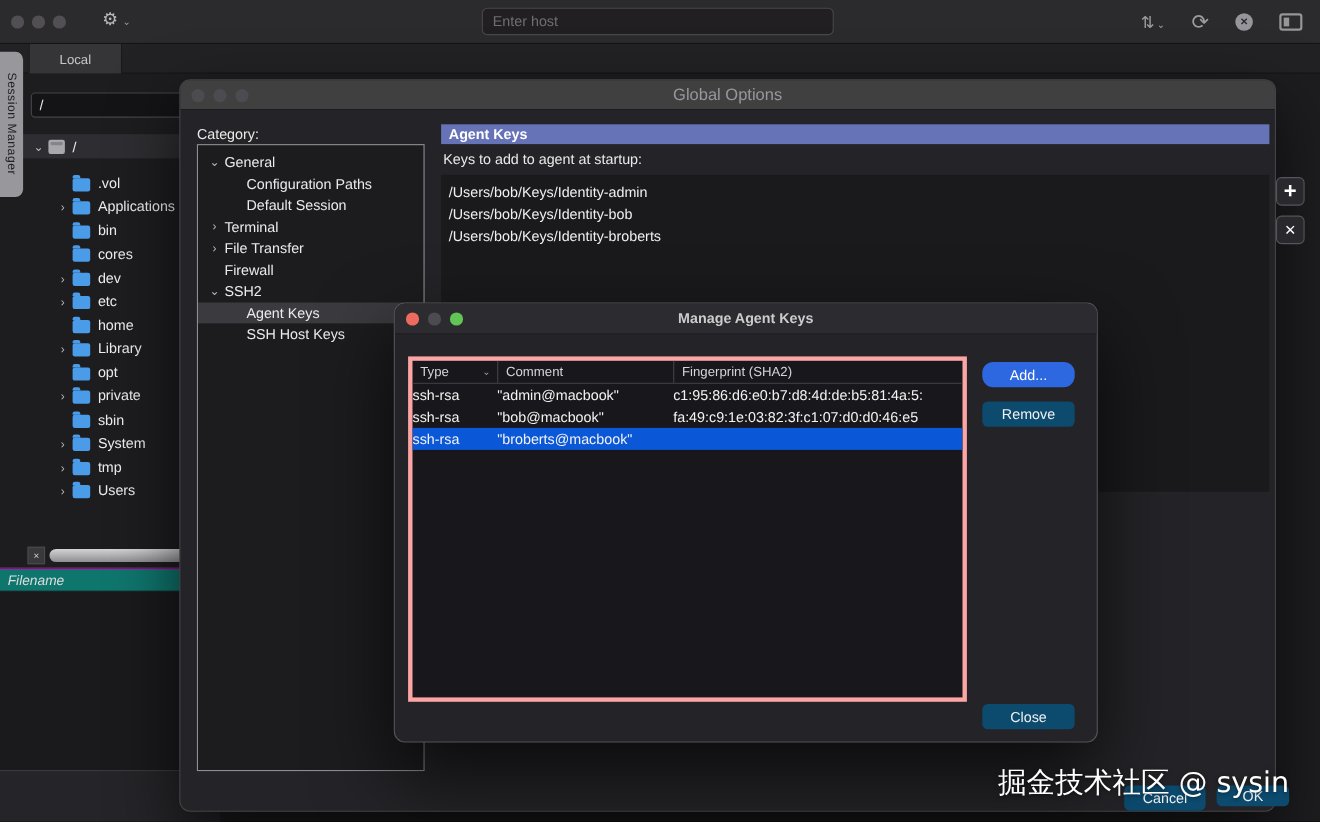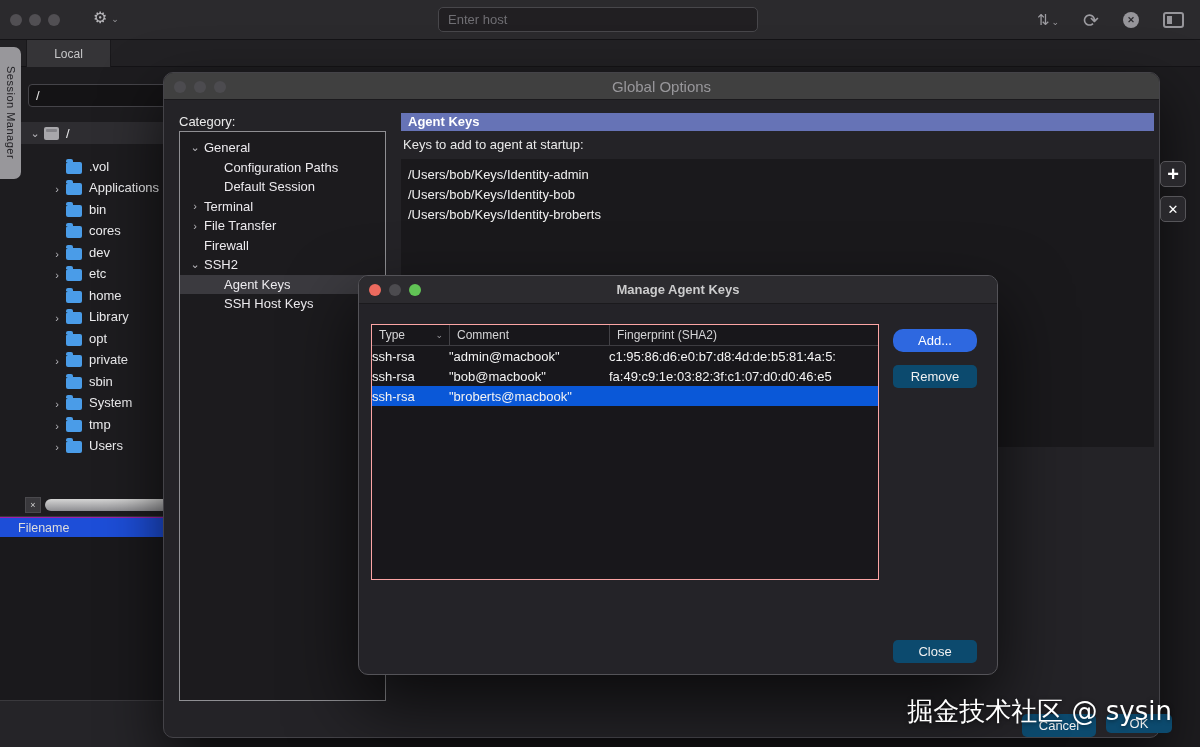--- a/index.html
+++ b/index.html
@@ -70,22 +70,22 @@
   .status-bar { position:absolute; left:0; top:404px; width:100%; height:22px;
     background:#a21caf; border-top:1px solid #3a393d; border-bottom:1px solid #3a393d;
     color:#e2e2e2; font-size:12.5px; display:flex; align-items:center; padding-left:4px; white-space:nowrap;margin-top:45px; }
   .filter-row { position:absolute; left:0; top:429px; width:100%; height:18px; }
   .filter-clear { position:absolute; left:25px; top:1px; width:16px; height:16px;
     background:#39383c; border:1px solid #4a494d; color:#d2d2d2; font-size:9px;
     display:flex; align-items:center; justify-content:center; }
   .h-scroll { position:absolute; left:45px; top:3px; width:150px; height:12px;
     border-radius:6px; background:linear-gradient(#d4d4d4,#8e8e92); }
   .filename-hdr { position:absolute; left:0; top:451px; width:100%; height:20px;
-    background:#1d4ed8; border-bottom:1px solid #19181b; color:#dddddd; font-size:12.5px;
-    display:flex; align-items:center; padding-left:18px; }
+    background:#0f766e; border-bottom:1px solid #19181b; color:#dddddd; font-size:12.5px;
+    display:flex; align-items:center; padding-left:7px;font-style:italic; }
   .file-list { position:absolute; left:0; top:471px; width:100%; height:162px; background:#1a191c; }
   .panel-bottom { position:absolute; left:0; top:633px; width:100%; bottom:0;
     background:#252428; border-top:1px solid #3a393d; }
 
   
   .go-dialog { position:absolute; left:163px; top:72px; width:997px; height:666px;
     background:#242327; border:1px solid #444348; border-radius:10px;
     box-shadow:0 25px 60px rgba(0,0,0,.65); z-index:10; }
   .go-titlebar { height:27px; background:#404040; border-radius:9px 9px 0 0;
     border-bottom:1px solid #1b1a1d; position:relative; display:flex;
@@ -117,22 +117,22 @@
   .go-cancel { position:absolute; left:858px; top:641px; width:74px; height:23px; }
   .go-ok { position:absolute; left:942px; top:641px; width:66px; height:19px; }
 
   
   .mk-dialog { position:absolute; left:358px; top:275px; width:640px; height:400px;
     background:#242328; border:1px solid #545358; border-radius:10px;
     box-shadow:0 30px 70px rgba(0,0,0,.7); z-index:20; }
   .mk-titlebar { height:28px; background:#2c2b2f; border-radius:9px 9px 0 0;
     border-bottom:1px solid #1b1a1d; position:relative; display:flex;
     align-items:center; justify-content:center; color:#cccccd; font-weight:bold; font-size:13px; }
-  .mk-table { position:absolute; left:12px; top:48px; width:508px; height:256px;
-    background:#18171b; border:1px solid #fca5a5; overflow:hidden; }
+  .mk-table { position:absolute; left:12px; top:48px; width:508px; height:314px;
+    background:#18171b; border:4px solid #fca5a5; overflow:hidden; }
   .mk-hrow { display:flex; height:21px; align-items:center; border-bottom:1px solid #3d3c41;
     color:#d5d5d7; font-size:12px; }
   .mk-hrow .c { height:100%; display:flex; align-items:center; padding-left:7px; }
   .c.type { width:77px; justify-content:space-between; padding-right:6px; }
   .c.comment { width:160px; border-left:1px solid #434247; }
   .c.fp { flex:1; border-left:1px solid #434247; }
   .mk-row { display:flex; height:20px; align-items:center; color:#f3f3f3; font-size:13px; white-space:nowrap; }
   .mk-row .c { border:none; overflow:hidden; }
   .mk-row.selected { background:#0a58d8; }
   .mk-add { position:absolute; left:534px; top:53px; width:84px; height:23px;

